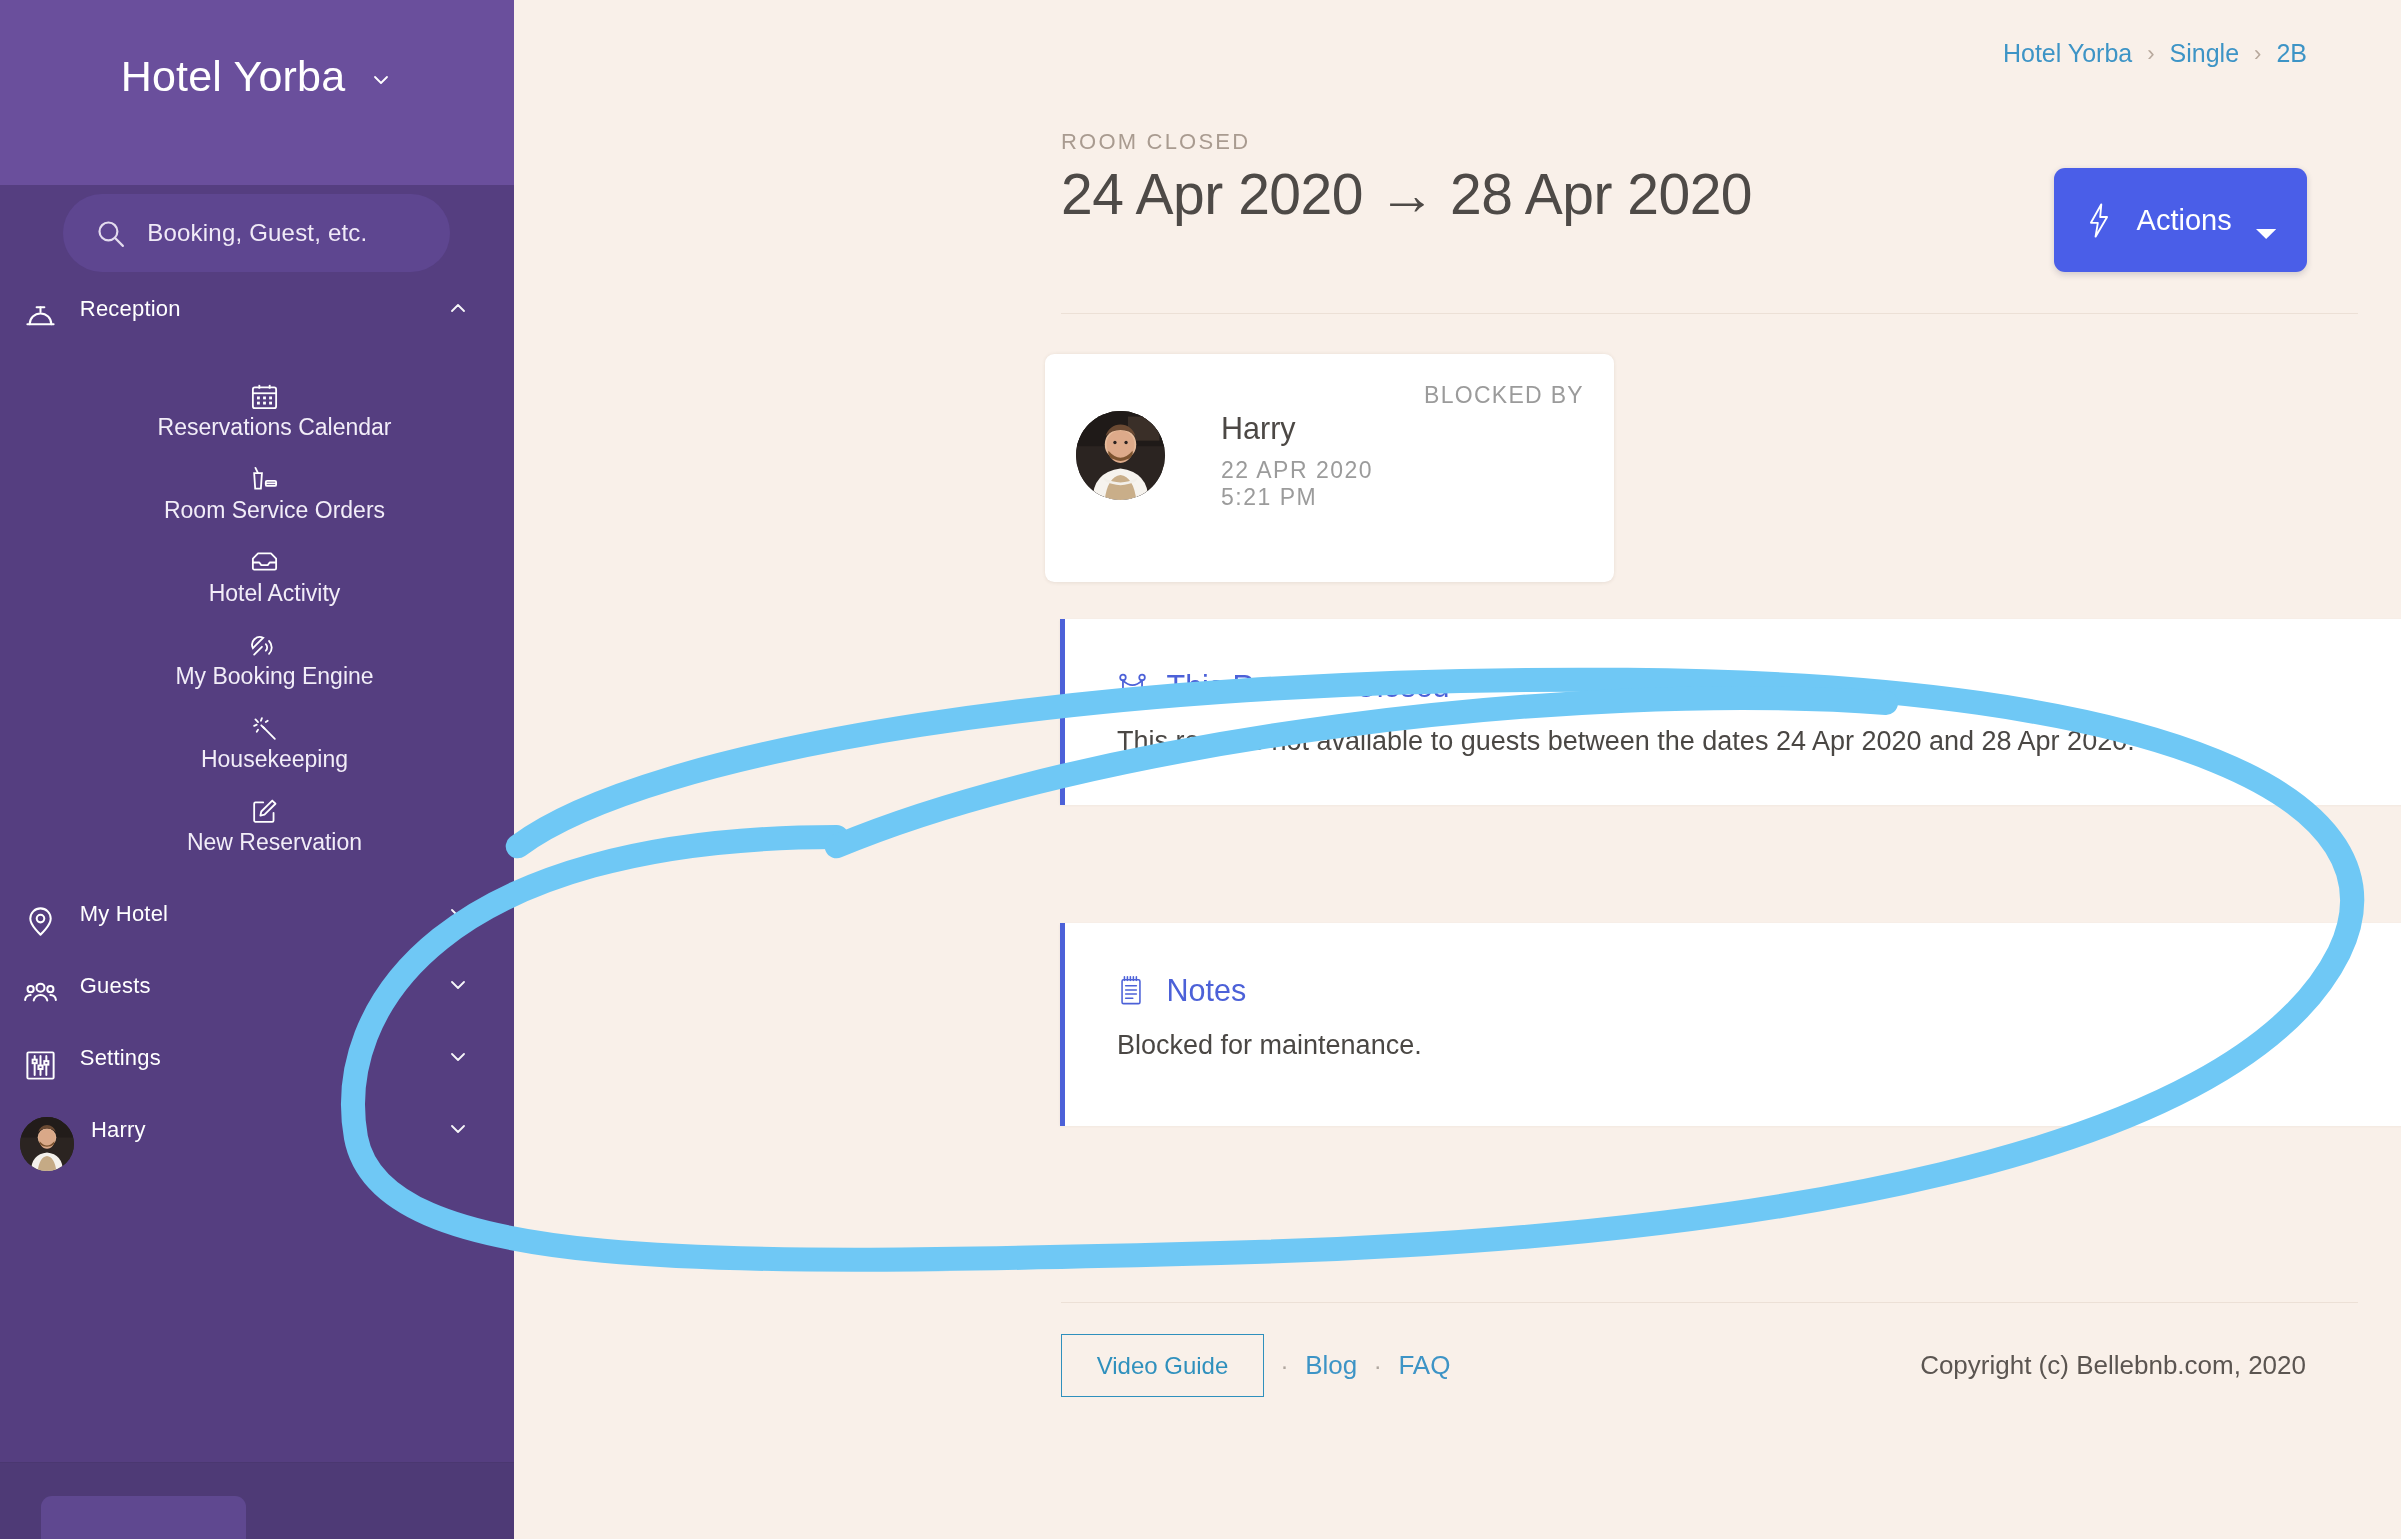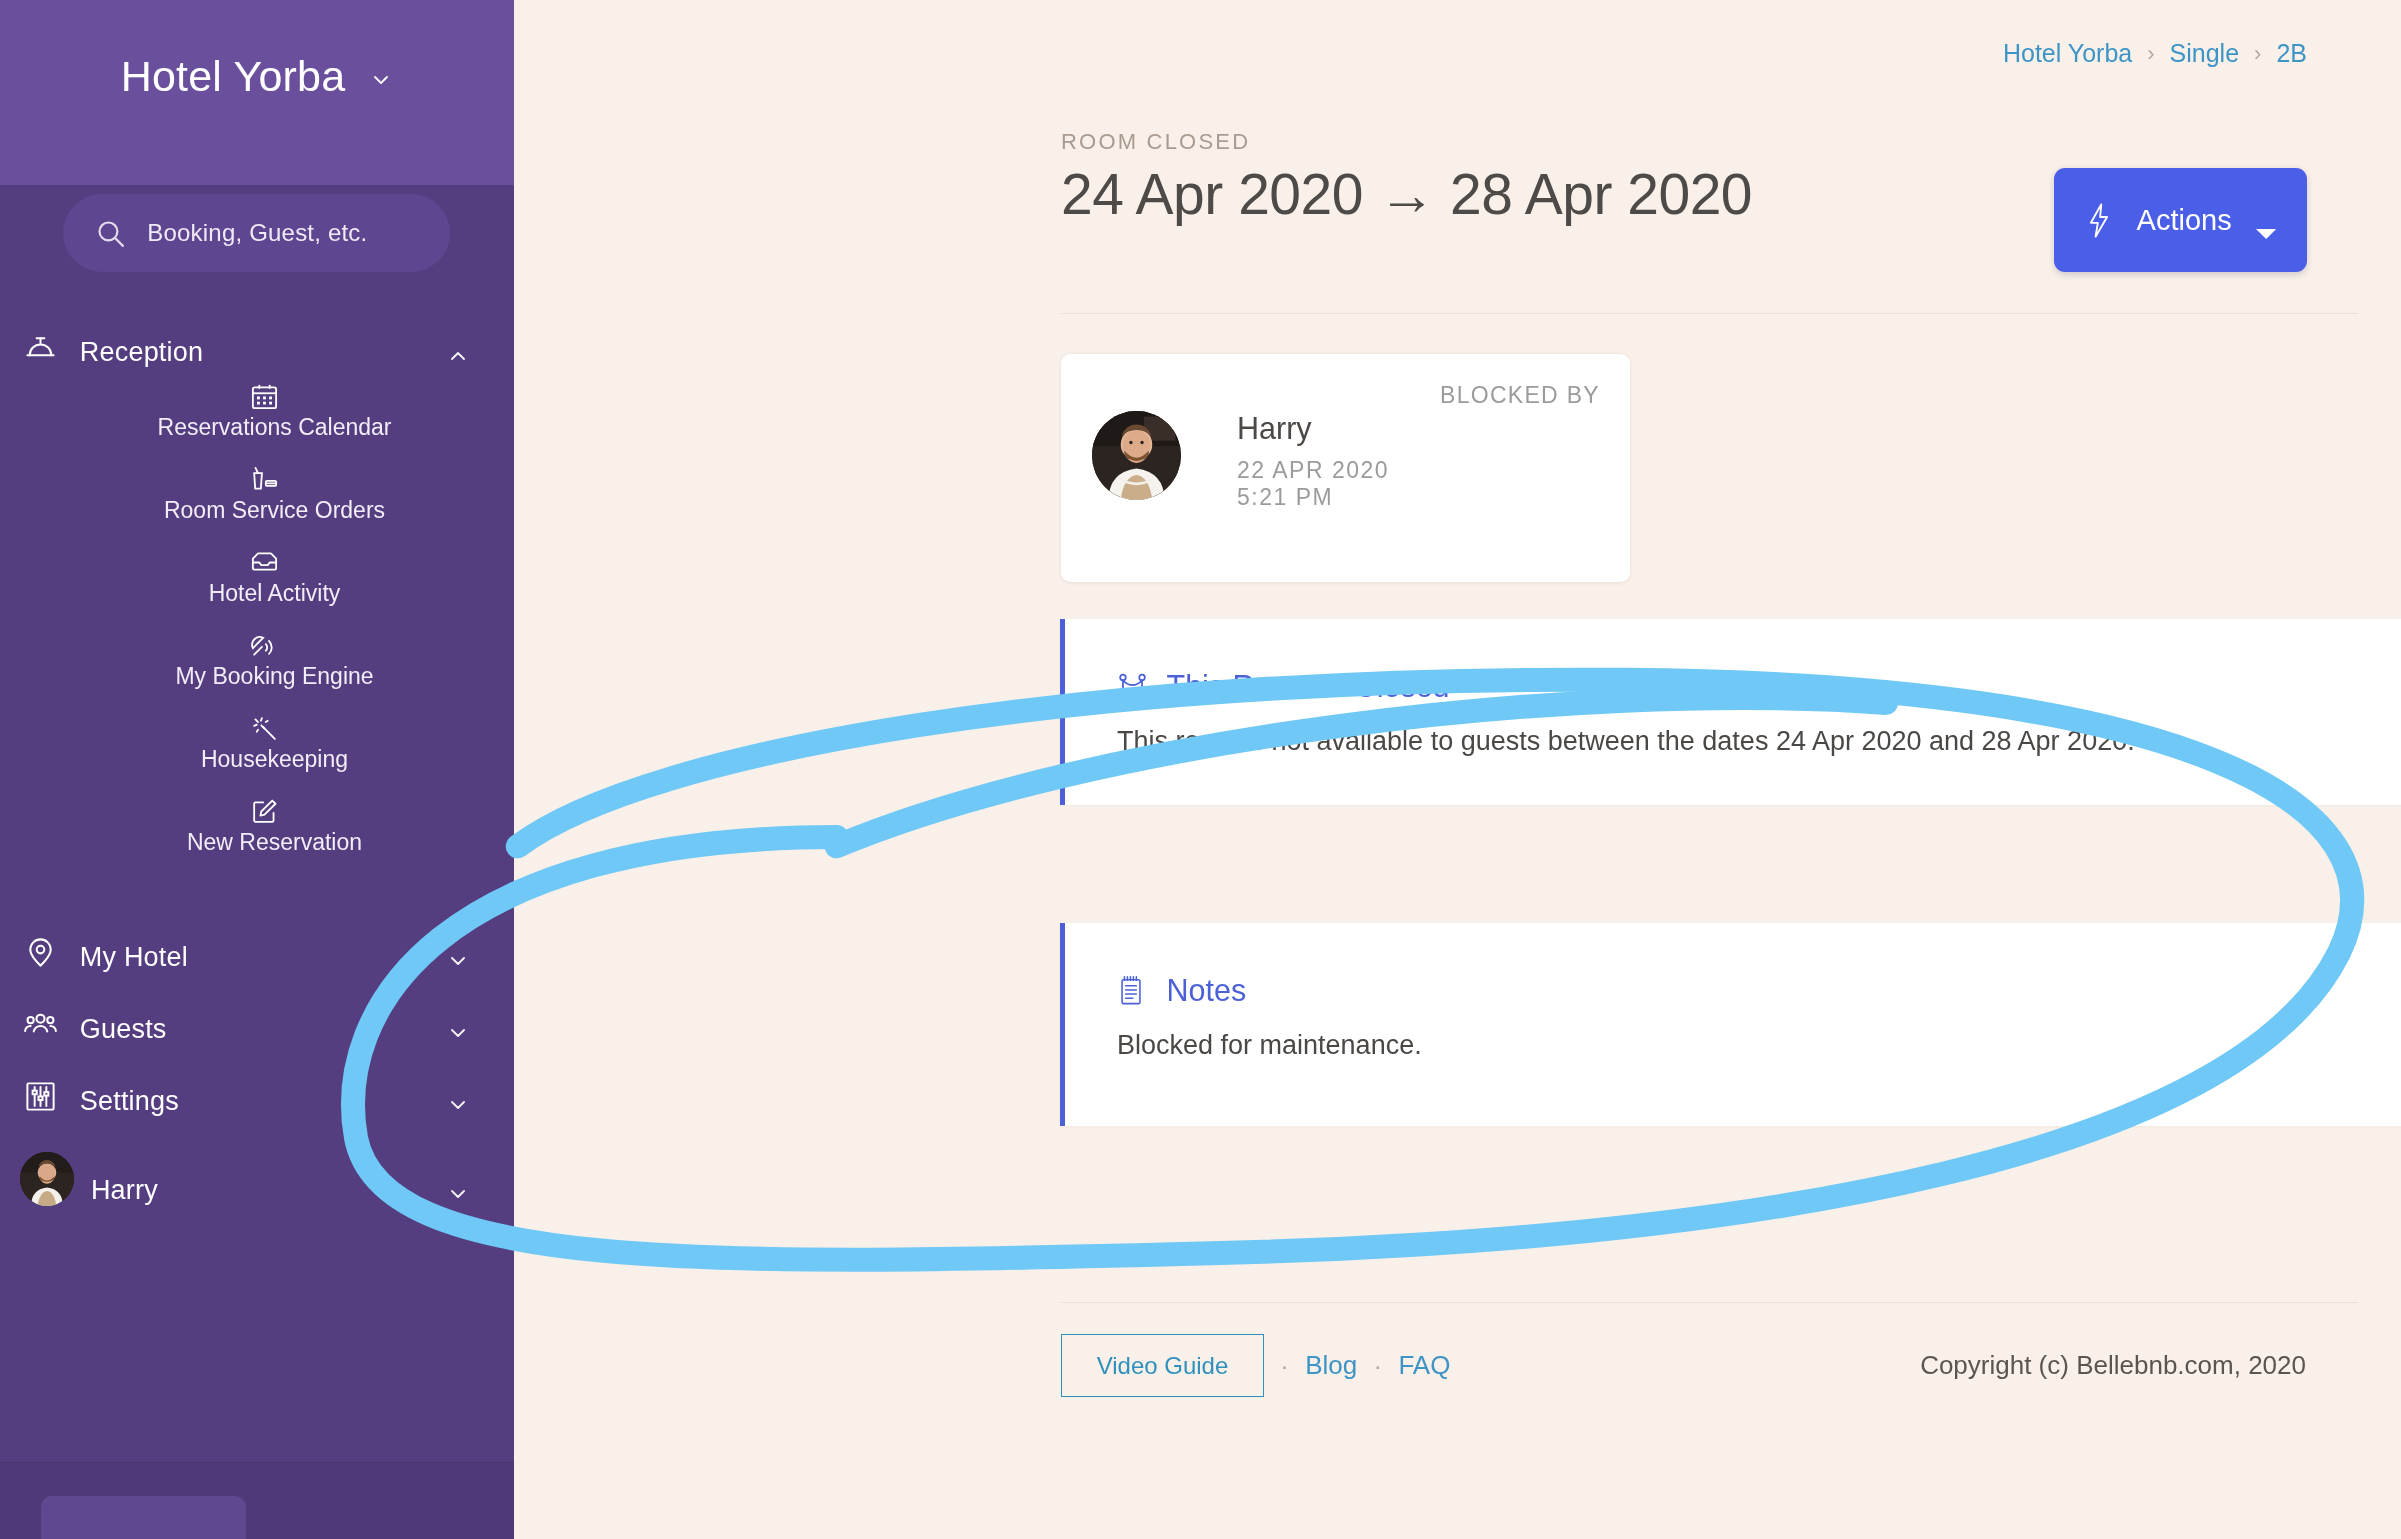--- a/index.html
+++ b/index.html
@@ -80,25 +80,25 @@
     font-size: 24px;
     letter-spacing: 0.2px;
   }
 
   .nav {
     padding-top: 111px;
   }
 
   .nav-group-head {
     display: flex;
-    align-items: flex-end;
+    align-items: flex-start;
     height: 72px;
     padding: 0 44px 0 20.3px;
     color: #ffffff;
-    font-size: 27px;
+    font-size: 22px;
     letter-spacing: 0.2px;
     cursor: pointer;
   }
   .nav-group-head .nav-ico {
     width: 41px; height: 41px; flex: 0 0 41px;
     margin-right: 18.5px;
     display:flex; align-items:center; justify-content:center;
   }
   .nav-group-head .nav-label { flex: 1 1 auto; }
   .nav-chevron { width: 24px; height: 24px; flex:0 0 24px; opacity:.95; }
@@ -212,21 +212,21 @@
     position: absolute;
     left: 547px; right: 43px;
     top: 313px;
     height: 0.9px;
     background: #ece0d6;
   }
 
   
   .blocked-card {
     position: absolute;
-    left: 547px;
+    left: 531px;
     top: 354px;
     width: 569px;
     height: 228px;
     background: #ffffff;
     border-radius: 9.2px;
     box-shadow: 0 0.9px 3.7px rgba(90,70,50,.10);
   }
   .blocked-label {
     position: absolute;
     right: 30px; top: 28px;

